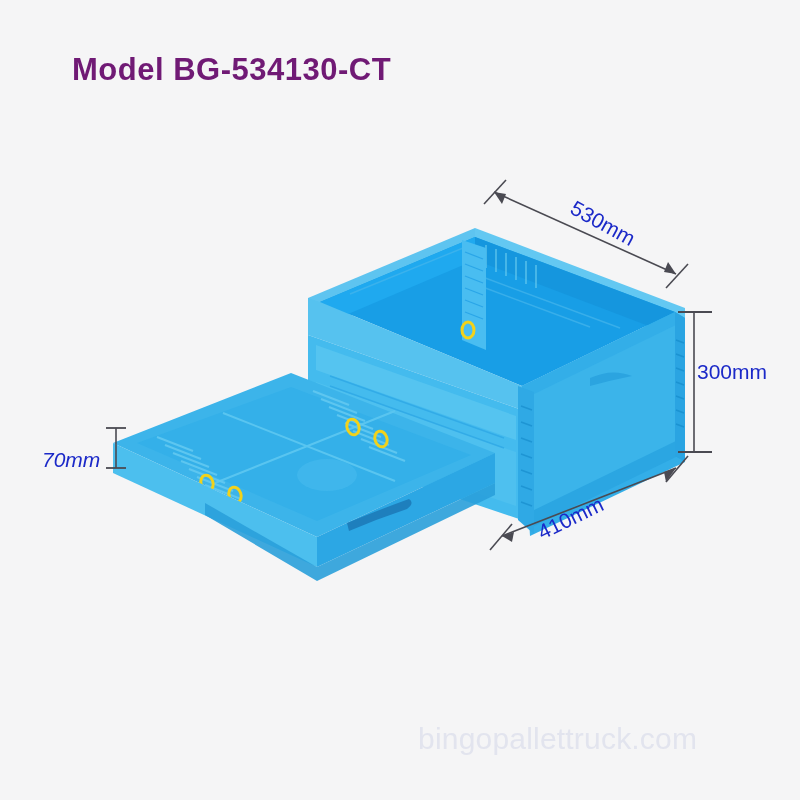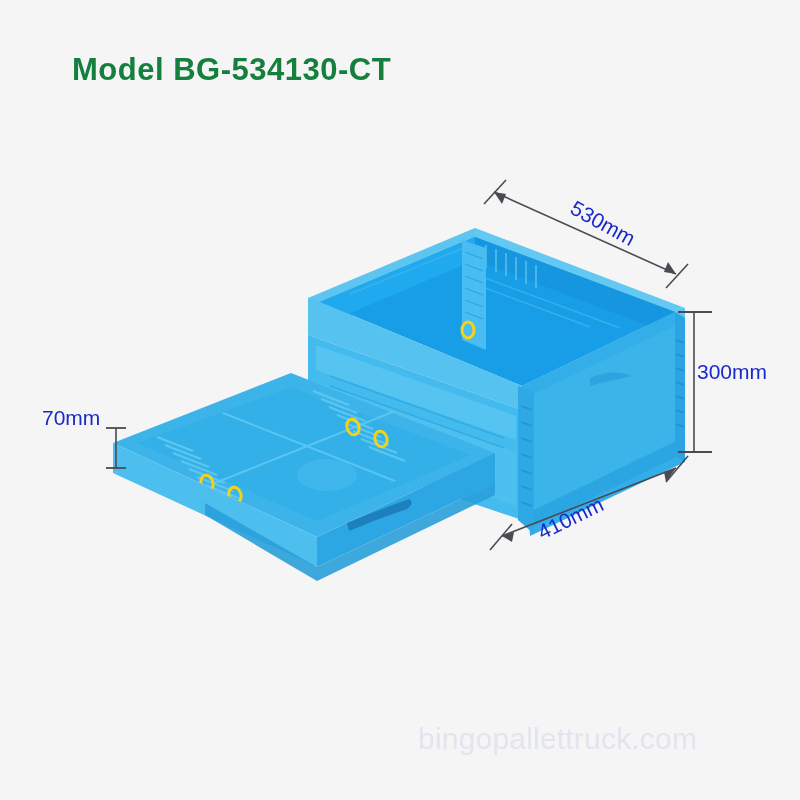--- a/index.html
+++ b/index.html
@@ -19,21 +19,21 @@
   }
 
   
   #page-title {
     position: absolute;
     left: 72px;
     top: 52px;
     font-size: 31px;
     font-weight: 700;
     letter-spacing: 0.5px;
-    color: #15803d;
+    color: #701a75;
     white-space: nowrap;
   }
 
   
   #watermark {
     position: absolute;
     left: 418px;
     top: 722px;
     font-size: 30px;
     color: #e2e4ee;
@@ -59,21 +59,22 @@
     top: 360px;
   }
   #dim-410 {
     left: 534px;
     top: 523px;
     transform: rotate(-26deg);
     transform-origin: left top;
   }
   #dim-70 {
     left: 42px;
-    top: 406px;
+    top: 448px;
+    font-style: italic;
   }
 
   
   .dimline {
     position: absolute;
     stroke: #4a4a52;
     fill: none;
     overflow: visible;
   }
 

